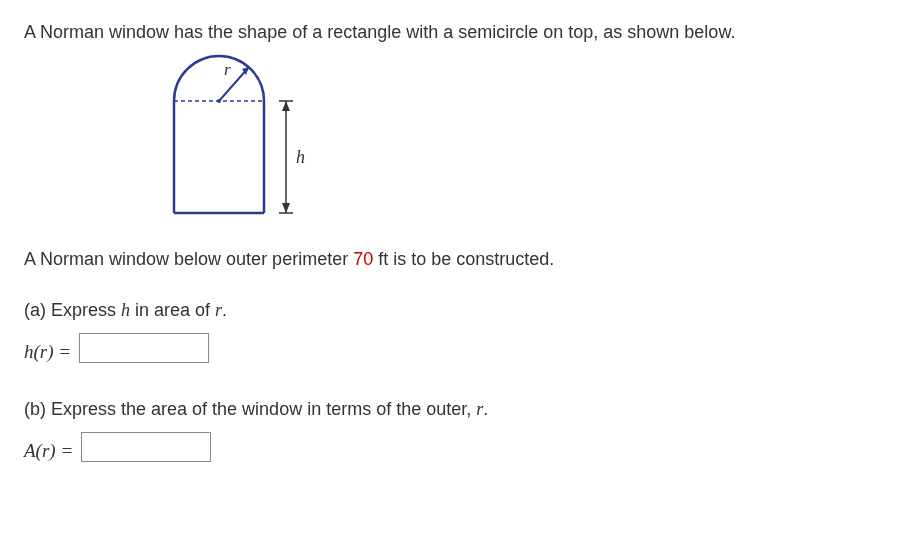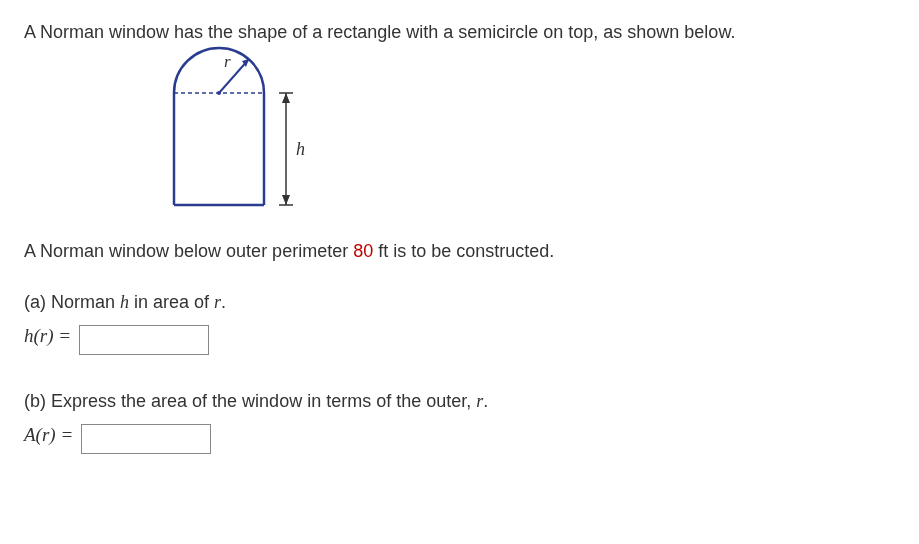--- a/index.html
+++ b/index.html
@@ -9,21 +9,21 @@
     }
     body {
       font-family: Arial, Helvetica, sans-serif;
       font-size: 18px;
       color: #333;
       padding: 20px 24px;
       background: #fff;
       width: 919px;
     }
     .intro-text {
-      margin-bottom: 0;
+      margin-bottom: 8px;
       line-height: 1.4;
     }
     .diagram-container {
       margin-left: 140px;
       margin-bottom: 24px;
       position: relative;
       width: 180px;
       height: 170px;
     }
     .perimeter-text {
@@ -31,21 +31,21 @@
       line-height: 1.4;
     }
     .perimeter-value {
       color: #c00000;
     }
     .part {
       margin-bottom: 12px;
     }
     .answer-row {
       display: flex;
-      align-items: flex-start;
+      align-items: flex-end;
       gap: 8px;
       margin-bottom: 36px;
     }
     .answer-label {
       font-style: italic;
       font-family: 'Times New Roman', serif;
       font-size: 19px;
     }
     .answer-input {
       width: 130px;
@@ -92,25 +92,25 @@
     <line x1="115" y1="160" x2="129" y2="160" stroke="#333" stroke-width="1.5"></line>
 
     <polygon points="122,48 118,58 126,58" fill="#333"></polygon>
     <polygon points="122,160 118,150 126,150" fill="#333"></polygon>
 
     <text x="132" y="110" font-family="Times New Roman" font-style="italic" font-size="18" fill="#333">h</text>
   </svg>
 </div>
 
 <div class="perimeter-text">
-  <span>A Norman window below outer perimeter </span><span class="perimeter-value">80</span><span> ft is to be constructed.</span>
+  <span>A Norman window below outer perimeter </span><span class="perimeter-value">70</span><span> ft is to be constructed.</span>
 </div>
 
 <div class="part">
-  <span>(a) Norman </span><span class="italic-var">h</span><span> in area of </span><span class="italic-var">r</span><span>.</span>
+  <span>(a) Express </span><span class="italic-var">h</span><span> in area of </span><span class="italic-var">r</span><span>.</span>
 </div>
 
 <div class="answer-row">
   <span class="answer-label">h(r) =</span>
   <input type="text" class="answer-input" style="">
 </div>
 
 <div class="part">
   <span>(b) Express the area of the window in terms of the outer, </span><span class="italic-var">r</span><span>.</span>
 </div>

